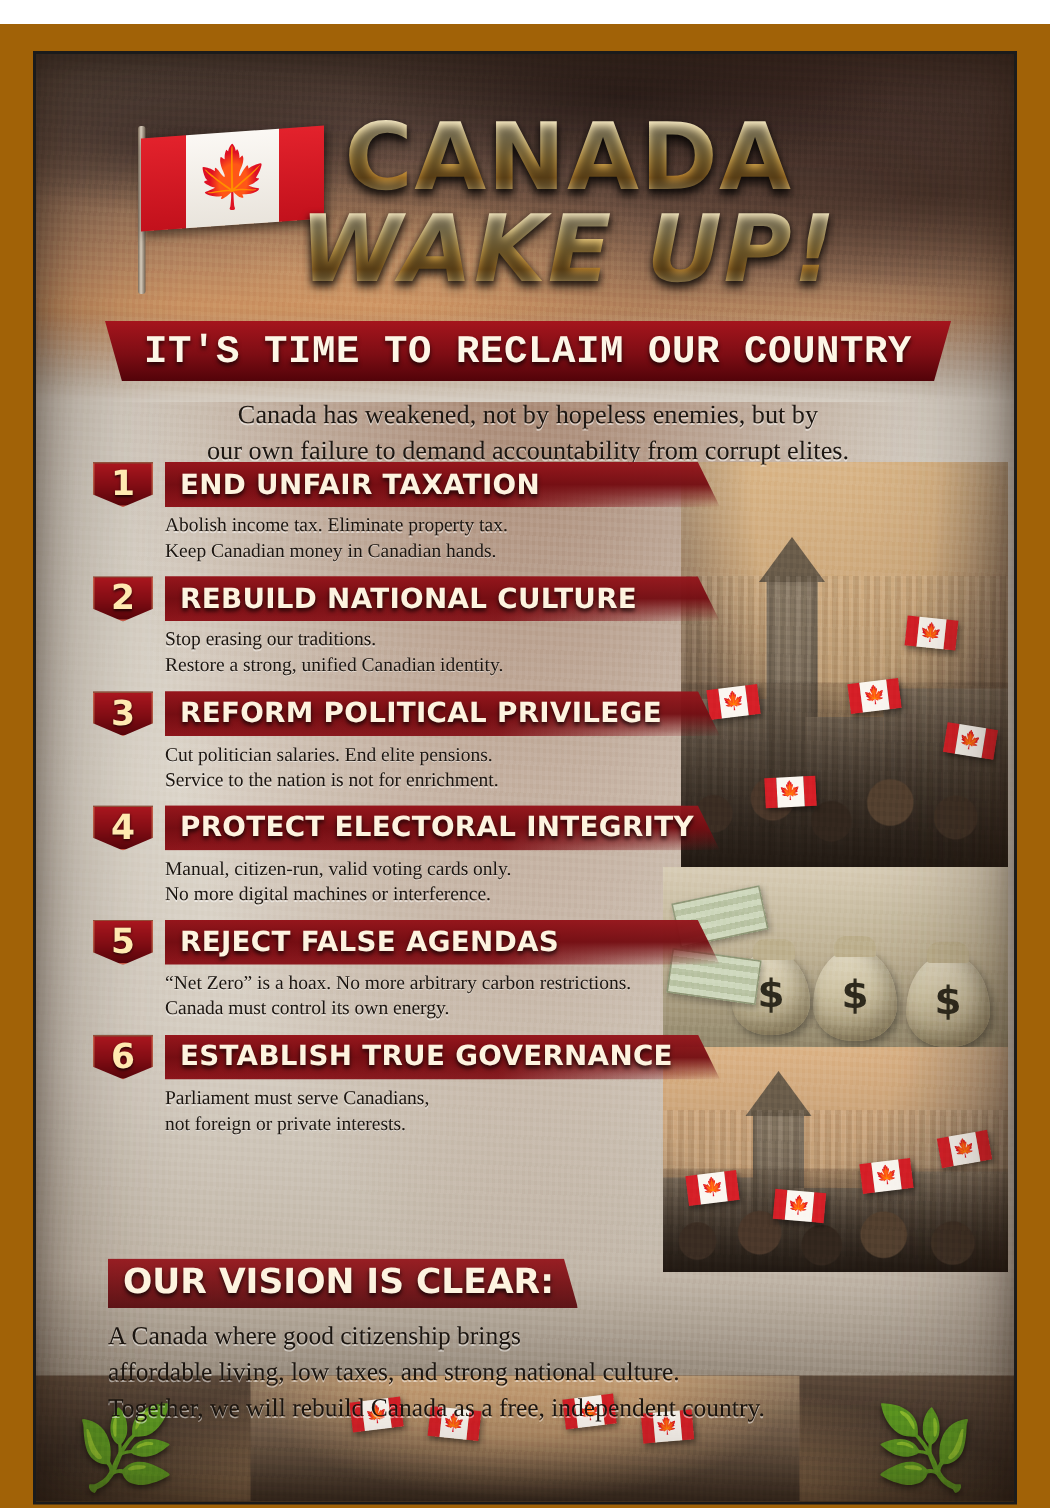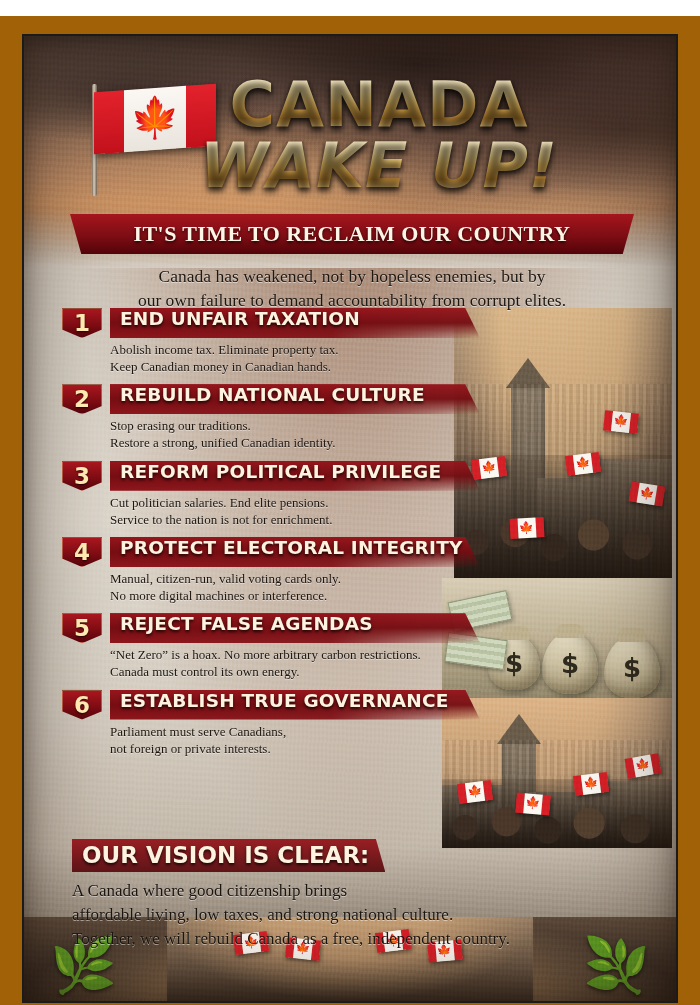--- a/index.html
+++ b/index.html
@@ -136,23 +136,23 @@
     position: absolute;
     left: 46px; top: 178px;
     width: 564px; height: 40px;
     z-index: 6;
     background: linear-gradient(180deg, #a5151d 0%, #7e0d14 55%, #520309 100%);
     box-shadow: 0 3px 8px rgba(0,0,0,0.55);
     clip-path: polygon(0 0, 100% 0, 98% 100%, 2% 100%);
     display: flex; align-items: center; justify-content: center;
   }
   #subtitle {
-    font-family: Liberation Serif, serif;
+    font-family: Liberation Mono, monospace;
     font-weight: bold;
-    font-size: 22px;
+    font-size: 26px;
     letter-spacing: .4px;
     color: #fdf6e6;
     text-shadow: 0 2px 3px rgba(0,0,0,0.7);
   }
 
   #intro {
     position: absolute;
     left: 50px; top: 228px; width: 556px;
     z-index: 6;
     text-align: center;
@@ -291,21 +291,21 @@
     text-shadow: 0 1px 2px rgba(0,0,0,.7);
     border: 1px solid rgba(255,220,150,0.35);
     box-sizing: border-box;
   }
 
   .head-banner {
     flex: 1;
     margin-left: 8px;
     background: linear-gradient(180deg, rgba(150,22,28,0.96) 0%, rgba(116,13,18,0.95) 50%, rgba(70,6,10,0.0) 100%),
                 linear-gradient(90deg, rgba(140,18,24,0.98) 0%, rgba(130,16,22,0.92) 60%, rgba(130,16,22,0.0) 100%);
-    display: flex; 
+    display: flex; align-items: center;
     padding-left: 10px;
     clip-path: polygon(0 0, 96% 0, 100% 100%, 0 100%);
   }
   .head-banner .txt {
     font-family: "DejaVu Sans", sans-serif;
     font-weight: bold;
     font-size: 18.5px;
     letter-spacing: .2px;
     color: #fdf3df;
     text-shadow: 0 2px 3px rgba(0,0,0,.75);

